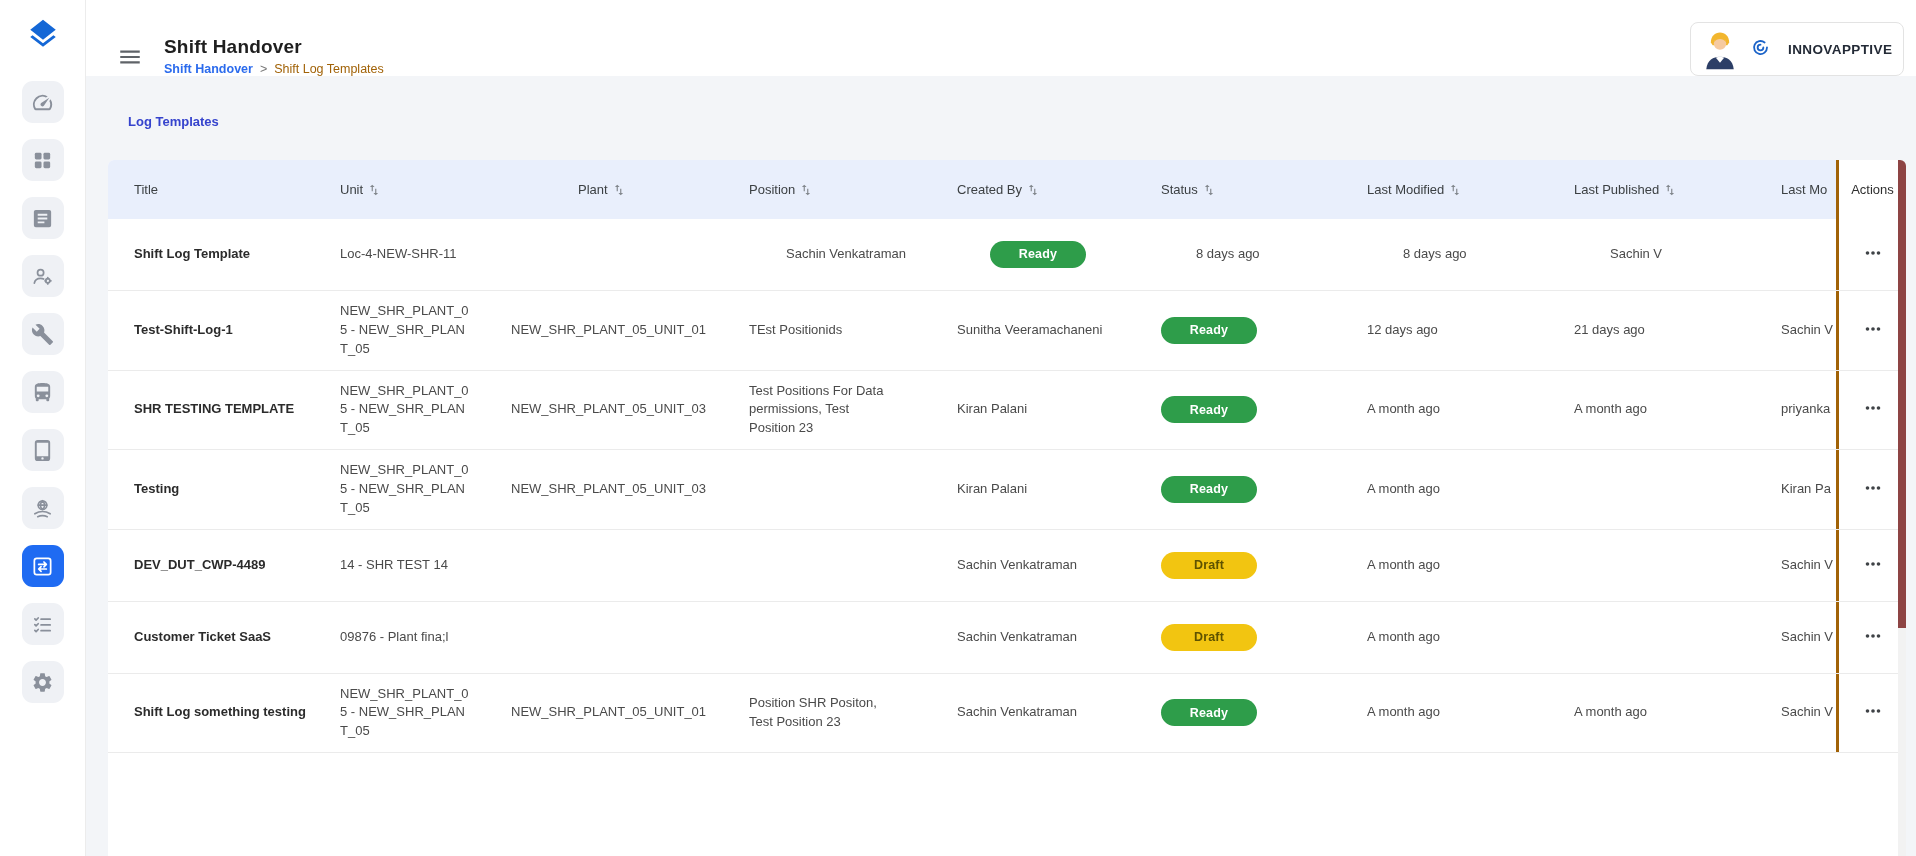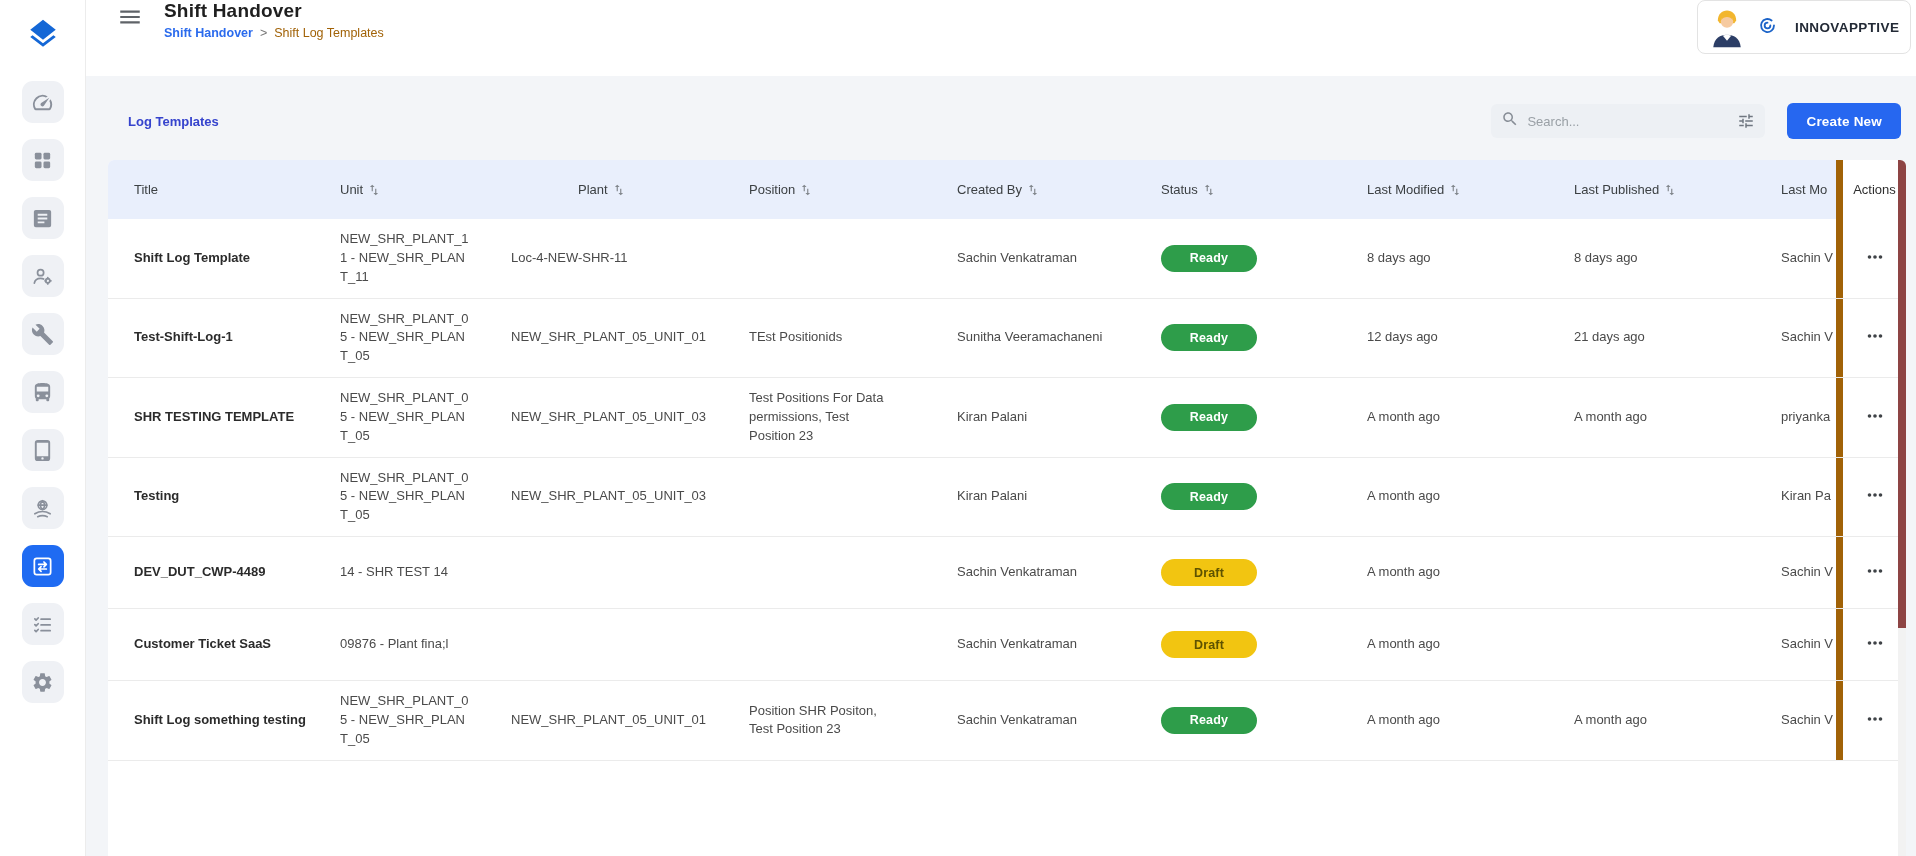--- a/index.html
+++ b/index.html
@@ -12,21 +12,21 @@
   .sidebar{position:absolute;left:0;top:0;width:86px;height:856px;background:#fff;border-right:1px solid #ececec;display:flex;flex-direction:column;align-items:center;z-index:20}
   .app-logo{margin-top:14px;width:44px;height:44px;display:grid;place-items:center;color:#1467d6}
   .app-logo svg{width:34px;height:34px}
   .side-nav{margin-top:23px;display:flex;flex-direction:column;gap:16px;align-items:center}
   .nav-btn{width:42px;height:42px;border-radius:11px;background:#eff1f5;color:#8a909b;display:grid;place-items:center}
   .nav-btn.active{background:var(--active-nav-bg);color:#fff}
   .nav-ic{display:grid;place-items:center}
   .nav-ic svg{width:23px;height:23px}
 
   
-  .topbar{position:absolute;left:86px;right:0;top:0;height:76px;background:#fff;display:flex;align-items:flex-start;padding:0 5px 0 26px}
+  .topbar{position:absolute;left:86px;right:0;top:0;height:76px;background:#fff;display:flex;align-items:flex-end;padding:0 12px 0 26px}
   .hamburger{color:#5f6368;display:grid;place-items:center;width:36px;height:36px}
   .hamburger svg{width:26px;height:26px}
   .titles{margin-left:16px}
   .page-title{font-size:19px;font-weight:700;color:#1f1f1f;letter-spacing:.2px}
   .breadcrumb{margin-top:4px;font-size:12.5px;display:flex;gap:7px;align-items:center}
   .crumb-link{color:var(--link);font-weight:600;text-decoration:none;cursor:pointer}
   .crumb-sep{color:#767676}
   .crumb-current{color:#a16207}
   .brand-card{margin-left:auto;width:214px;height:54px;border:1px solid #e3e3e3;border-radius:8px;display:flex;align-items:center;gap:8px;padding:0 10px 0 6px;background:#fff}
   .avatar{width:46px;height:46px;display:grid;place-items:center}
@@ -57,21 +57,21 @@
   .c-title{width:232px;padding-left:26px;padding-right:30px}
   .td.c-title{font-weight:700;color:#2b2b2b}
   .c-plant{width:171px;padding-right:41px;word-break:break-all}
   .c-unit{width:238px;padding-right:14px}
   .c-position{width:208px;padding-right:60px}
   .c-created{width:204px;padding-right:14px}
   .c-status{width:206px;padding-right:14px}
   .c-modified{width:207px;padding-right:14px}
   .c-published{width:207px;padding-right:14px}
   .c-modby{width:55px;padding-right:0;overflow:hidden;white-space:nowrap}
-  .c-actions{width:70px;margin-left:auto;align-self:stretch;display:flex;align-items:center;justify-content:center;border-left:7px solid #a16207;background:#fff;padding:0}
+  .c-actions{width:70px;margin-left:auto;align-self:stretch;display:flex;align-items:center;justify-content:center;border-left:3px solid #a16207;background:#fff;padding:0}
   .th.c-actions{color:#2f2f2f}
   .pill{display:inline-flex;align-items:center;justify-content:center;min-width:96px;height:27px;border-radius:14px;font-size:12.5px;font-weight:700;padding:0 16px;letter-spacing:.2px}
   .pill-ready{background:var(--ready-bg);color:var(--ready-text)}
   .pill-draft{background:var(--draft-bg);color:var(--draft-text)}
   .more-btn{width:34px;height:34px;display:grid;place-items:center;color:#3f4347}
   .more-btn svg{width:22px;height:22px}
 
   
   .vscroll{position:absolute;right:0;top:0;bottom:0;width:8px;background:#f2f2f2}
   .vthumb{width:8px;height:468px;background:var(--scroll-thumb)}
@@ -214,36 +214,20 @@
           </svg>
       </span>
       <span class="brand-text">INNOVAPPTIVE</span>
     </span>
   </div>
 </header>
 
 <main class="content">
   <div class="toolbar">
     <h2 class="section-heading">Log Templates</h2>
-    <div class="toolbar-right">
-      <div class="searchbox">
-        <span>
-          <svg viewBox="0 0 24 24">
-              <path fill="currentColor" d="M15.5 14h-.79l-.28-.27C15.41 12.59 16 11.11 16 9.5 16 5.91 13.09 3 9.5 3S3 5.91 3 9.5 5.91 16 9.5 16c1.61 0 3.09-.59 4.23-1.57l.27.28v.79l5 4.99L20.49 19l-4.99-5zm-6 0C7.01 14 5 11.99 5 9.5S7.01 5 9.5 5 14 7.01 14 9.5 11.99 14 9.5 14z"></path>
-            </svg>
-        </span>
-        <input class="search-input" placeholder="Search..." style="">
-        <span class="filter-ic">
-          <svg viewBox="0 0 24 24" width="18" height="18">
-              <path fill="currentColor" d="M3 17v2h6v-2H3zM3 5v2h10V5H3zm10 16v-2h8v-2h-8v-2h-2v6h2zM7 9v2H3v2h4v2h2V9H7zm14 4v-2H11v2h10zm-6-4h2V7h4V5h-4V3h-2v6z"></path>
-            </svg>
-        </span>
-      </div>
-      <button class="create-btn">Create New</button>
-    </div>
   </div>
 
   <div class="table-wrap">
     <div class="thead" id="thead">
         <div class="th c-title">
           <span class="th-label">Title</span>
         </div>
         <div class="th c-unit">
           <span class="th-label">Unit</span>
           <span class="sort-ic">
@@ -303,21 +287,20 @@
         <div class="th c-modby">
           <span class="th-label">Last Mo</span>
         </div>
         <div class="th c-actions">
           <span>Actions</span>
         </div>
       </div>
     <div id="tbody">
         <div class="row">
           <div class="td c-title">Shift Log Template</div>
-          <div class="td c-plant">NEW_SHR_PLANT_11 - NEW_SHR_PLANT_11</div>
           <div class="td c-unit">Loc-4-NEW-SHR-11</div>
           <div class="td c-position"></div>
           <div class="td c-created">Sachin Venkatraman</div>
           <div class="td c-status"><span class="pill pill-ready">Ready</span></div>
           <div class="td c-modified">8 days ago</div>
           <div class="td c-published">8 days ago</div>
           <div class="td c-modby">Sachin V</div>
           <div class="td c-actions">
             <button class="more-btn">
               <span><svg viewBox="0 0 24 24">

